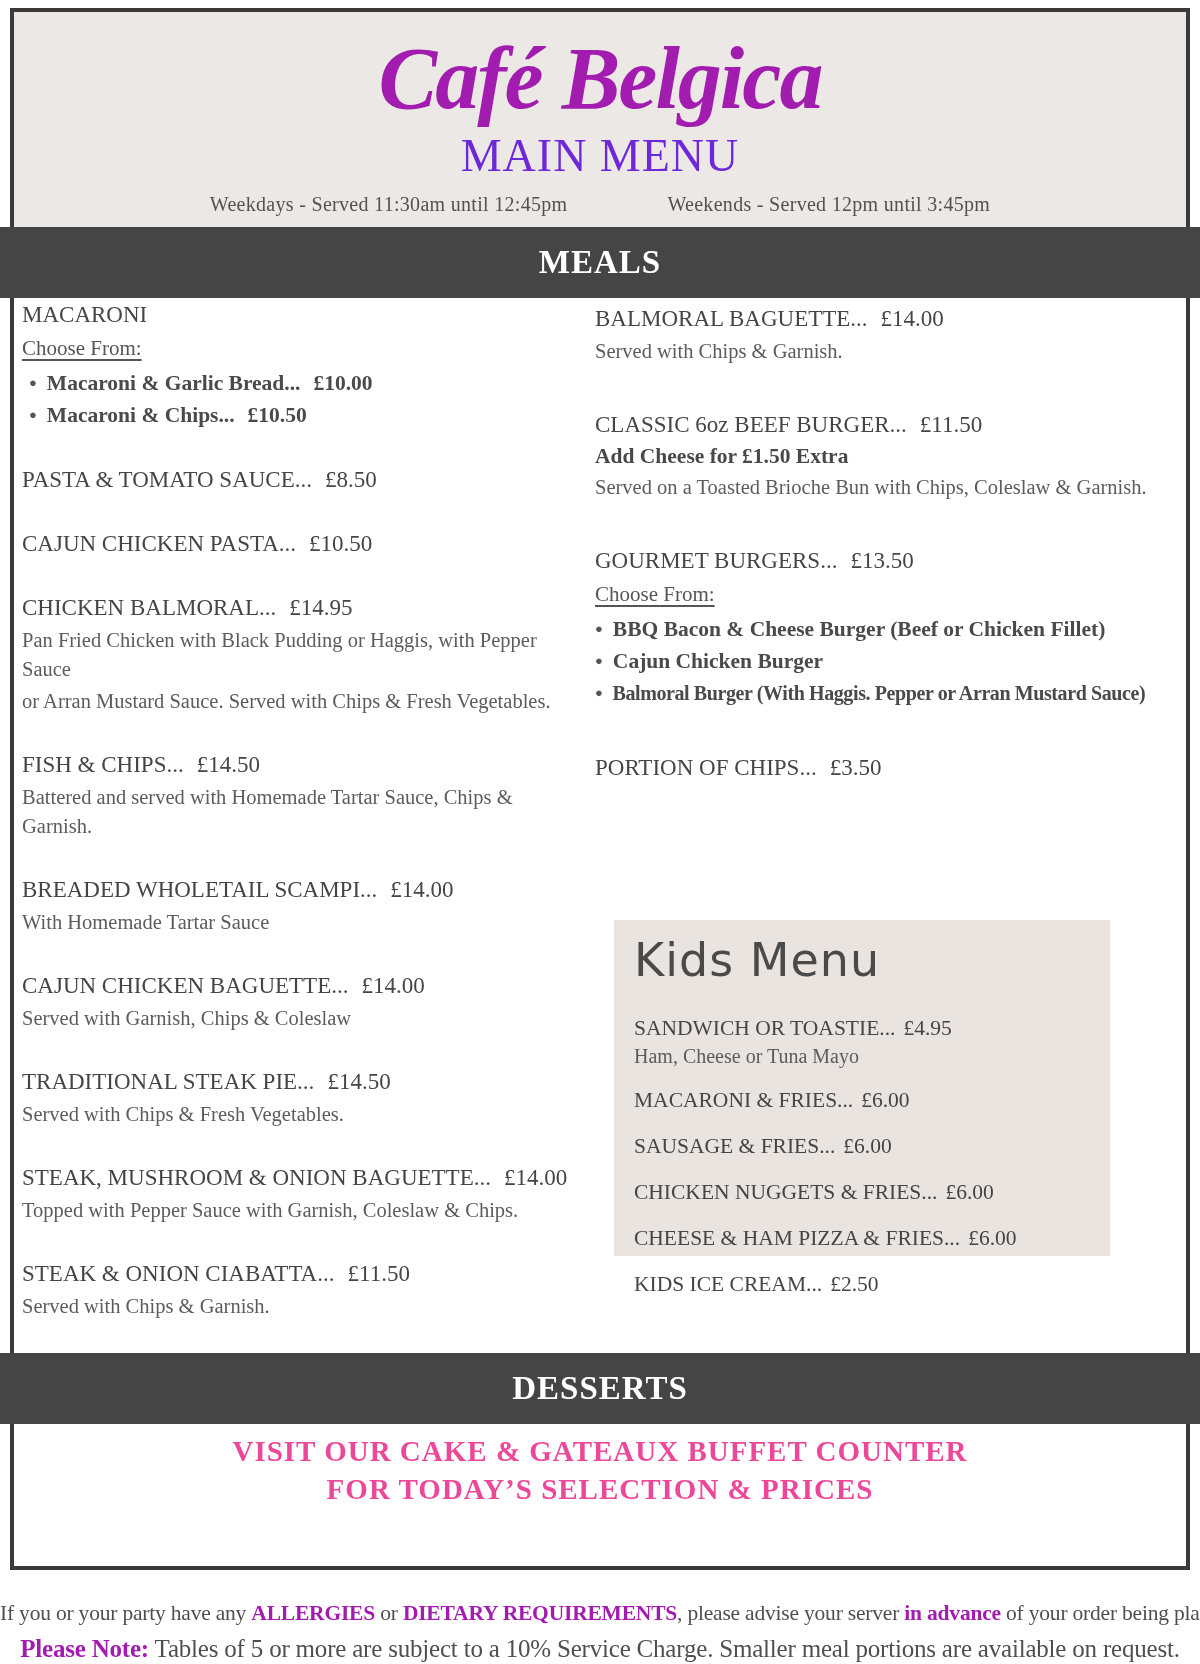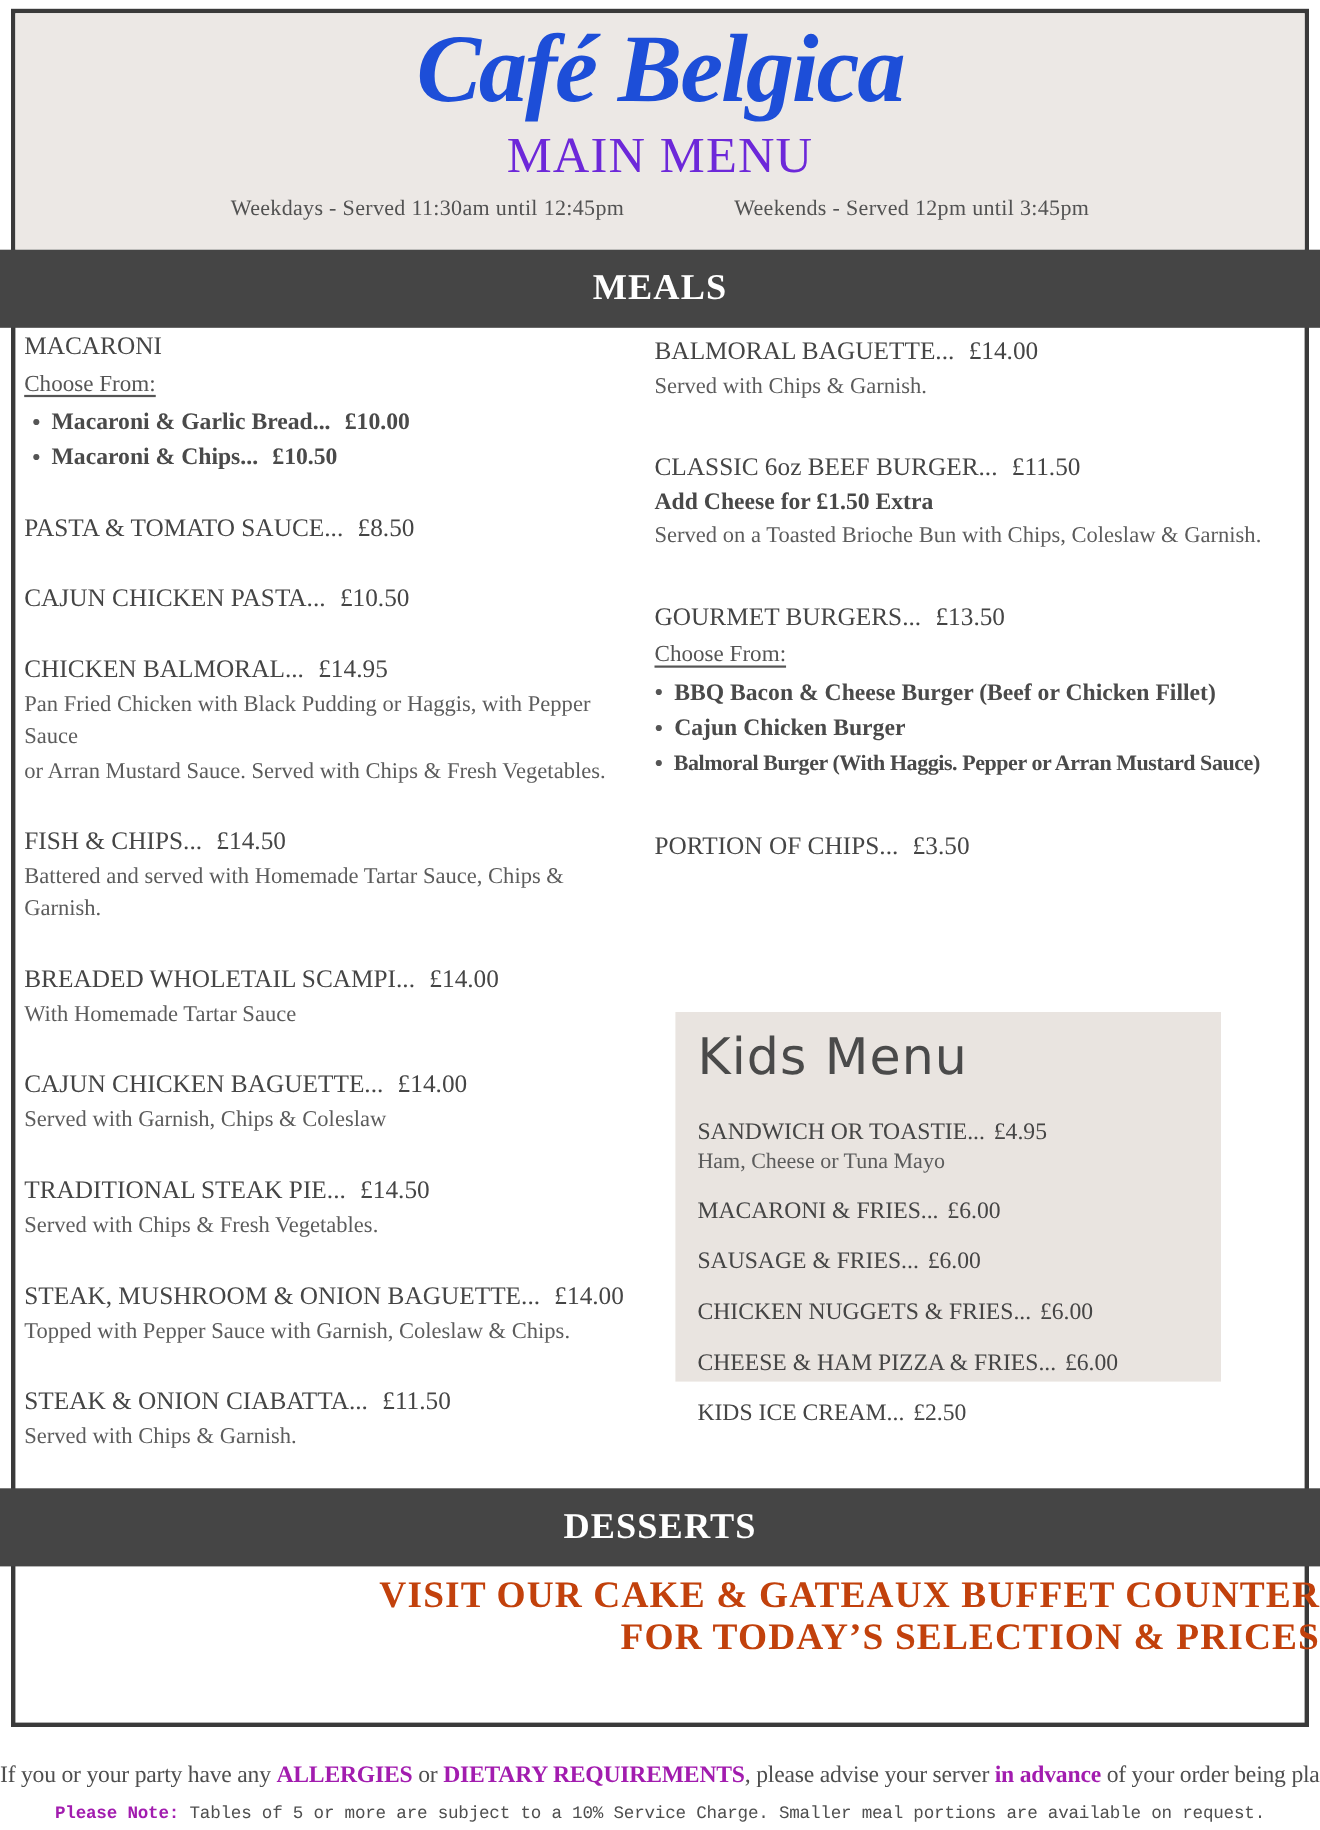--- a/index.html
+++ b/index.html
@@ -6,22 +6,22 @@
   .stage{position:relative;width:1200px;height:1664px;background:#ffffff;overflow:hidden;
          font-family:"Liberation Serif","DejaVu Serif",serif;color:#4a4a4a;}
 
   
   .frame{position:absolute;left:10px;top:8px;width:1172px;height:1554px;
          border:4px solid #3a3a3a;background:#ffffff;z-index:1;}
 
   
   .header-band{position:absolute;left:14px;top:12px;width:1172px;height:215px;
                background:#ece8e5;z-index:2;text-align:center;}
-  .brand{margin-top:2px;font-size:88px;line-height:100px;font-style:italic;font-weight:bold;
-         color:#1d4ed8;letter-spacing:-2px;}
+  .brand{margin-top:17px;font-size:88px;line-height:100px;font-style:italic;font-weight:bold;
+         color:#a21caf;letter-spacing:-2px;}
   .menu-title{font-size:46px;line-height:50px;font-weight:normal;color:#6d28d9;letter-spacing:1px;margin-top:2px;}
   .hours-row{display:flex;justify-content:center;gap:100px;margin-top:12px;
              font-size:20px;color:#525252;letter-spacing:0.3px;}
 
   
   .section-bar{position:absolute;left:0;width:1200px;height:71px;background:#454545;z-index:3;
                display:flex;align-items:center;justify-content:center;}
   .bar-meals{top:227px;}
   .bar-desserts{top:1353px;}
   .section-bar .bar-label{color:#ffffff;font-weight:bold;font-size:33px;letter-spacing:1px;}
@@ -48,27 +48,27 @@
   .kids-box{position:absolute;left:614px;top:920px;width:496px;height:336px;
             background:#e9e4e0;z-index:2;padding:12px 0 0 20px;box-sizing:border-box;}
   .kids-title{font-family:"DejaVu Sans",sans-serif;font-size:46px;line-height:56px;
               color:#4a4a4a;margin-bottom:26px;letter-spacing:1px;}
   .kids-item{margin-bottom:17px;}
   .kids-item .item-line{font-size:21.5px;line-height:29px;}
   .kids-item .item-price{margin-left:8px;}
   .kids-item .item-desc{margin-top:0;font-size:20px;line-height:26px;}
 
   
-  .desserts-text{position:absolute;left:0;top:1432px;width:1200px;text-align:right;z-index:2;
-                 font-weight:bold;color:#c2410c;font-size:34px;line-height:38px;letter-spacing:1px;}
+  .desserts-text{position:absolute;left:0;top:1432px;width:1200px;text-align:center;z-index:2;
+                 font-weight:bold;color:#ec4899;font-size:29px;line-height:38px;letter-spacing:1px;}
 
   
   .footer{position:absolute;left:0;top:1598px;width:1200px;z-index:2;text-align:center;color:#4f4f4f;}
   .footer-line1{font-size:21.5px;line-height:30px;white-space:nowrap;letter-spacing:-0.2px;}
-  .footer-line2{font-size:16px;line-height:30px;margin-top:6px;letter-spacing:-0.2px;font-family:Liberation Mono, monospace;}
+  .footer-line2{font-size:25px;line-height:30px;margin-top:6px;letter-spacing:-0.2px;}
   .footer b{color:#a21caf;}
 </style>
 </head>
 <body>
 
 <div class="stage">
   <div class="frame"></div>
 
   <div class="header-band">
     <div class="brand">Café Belgica</div>

